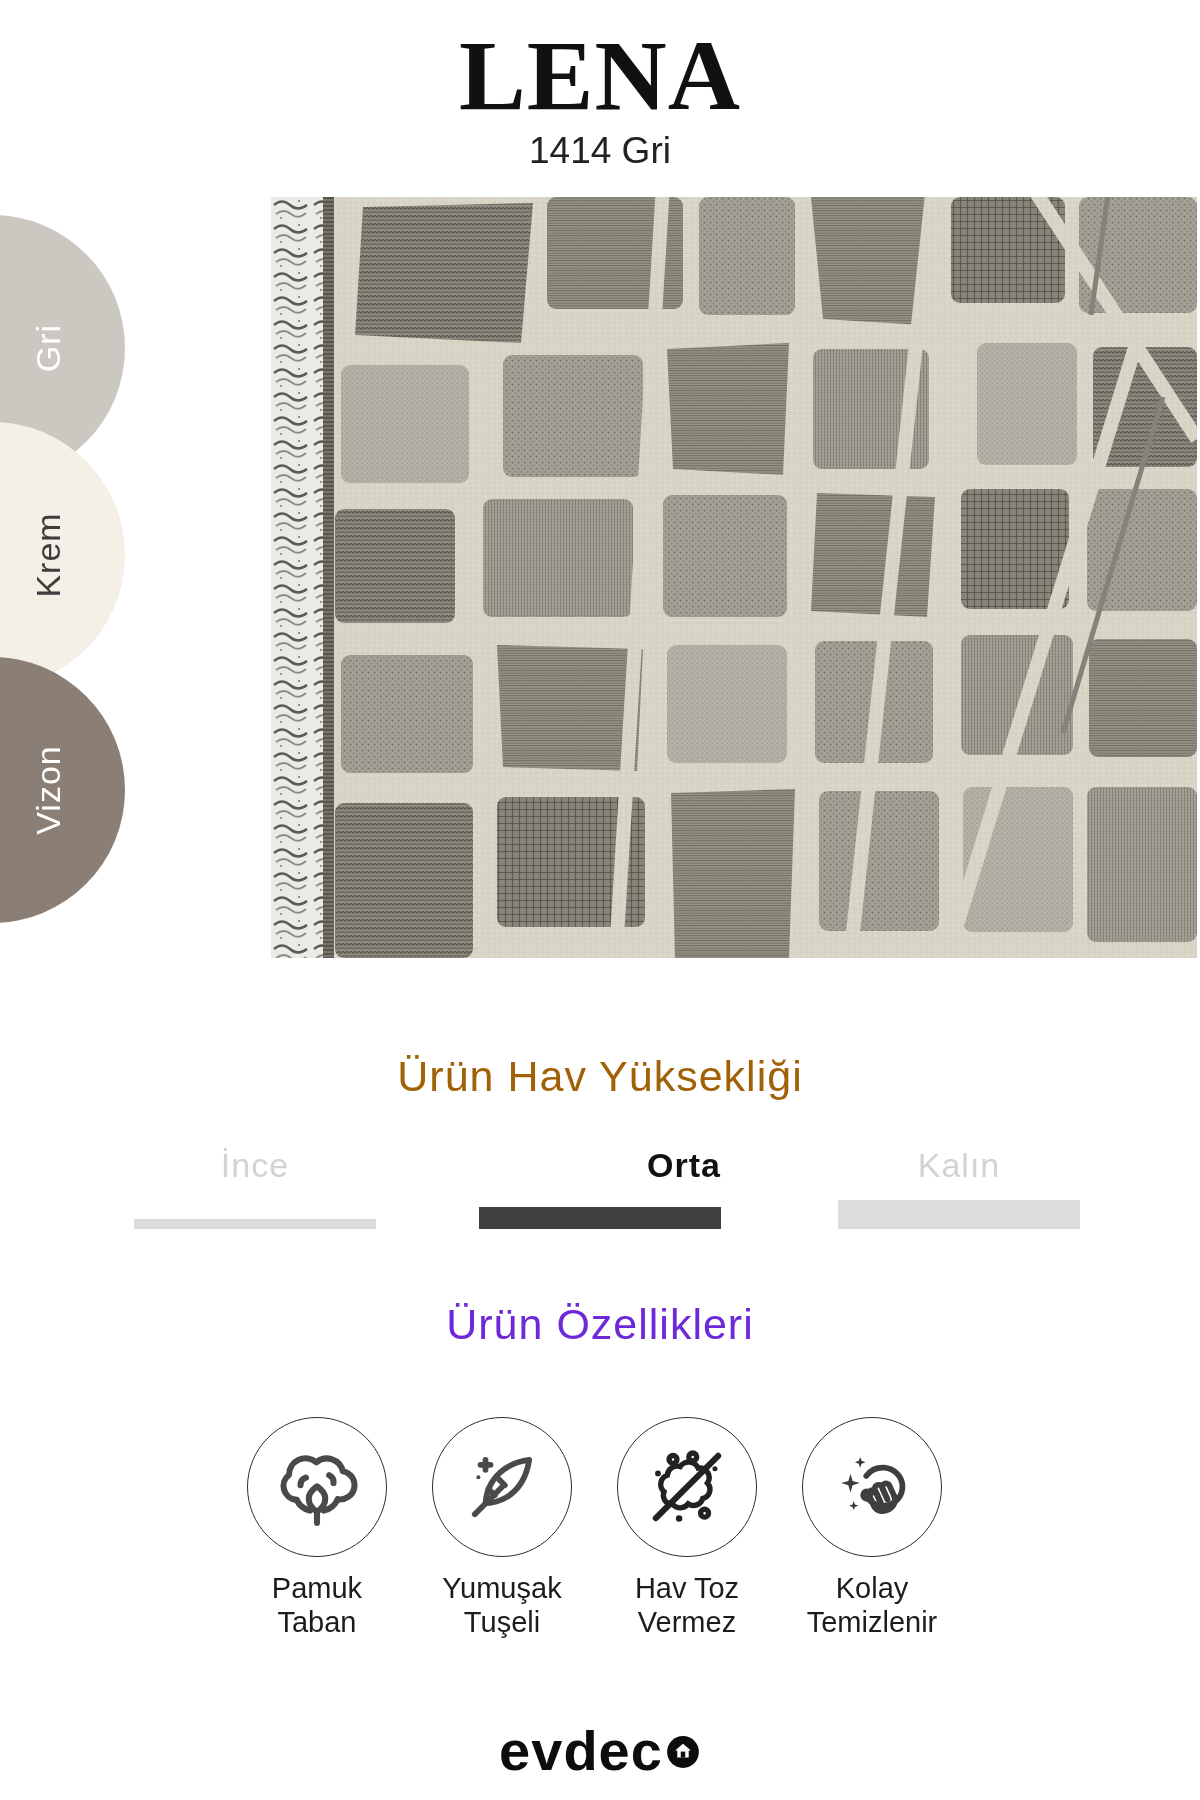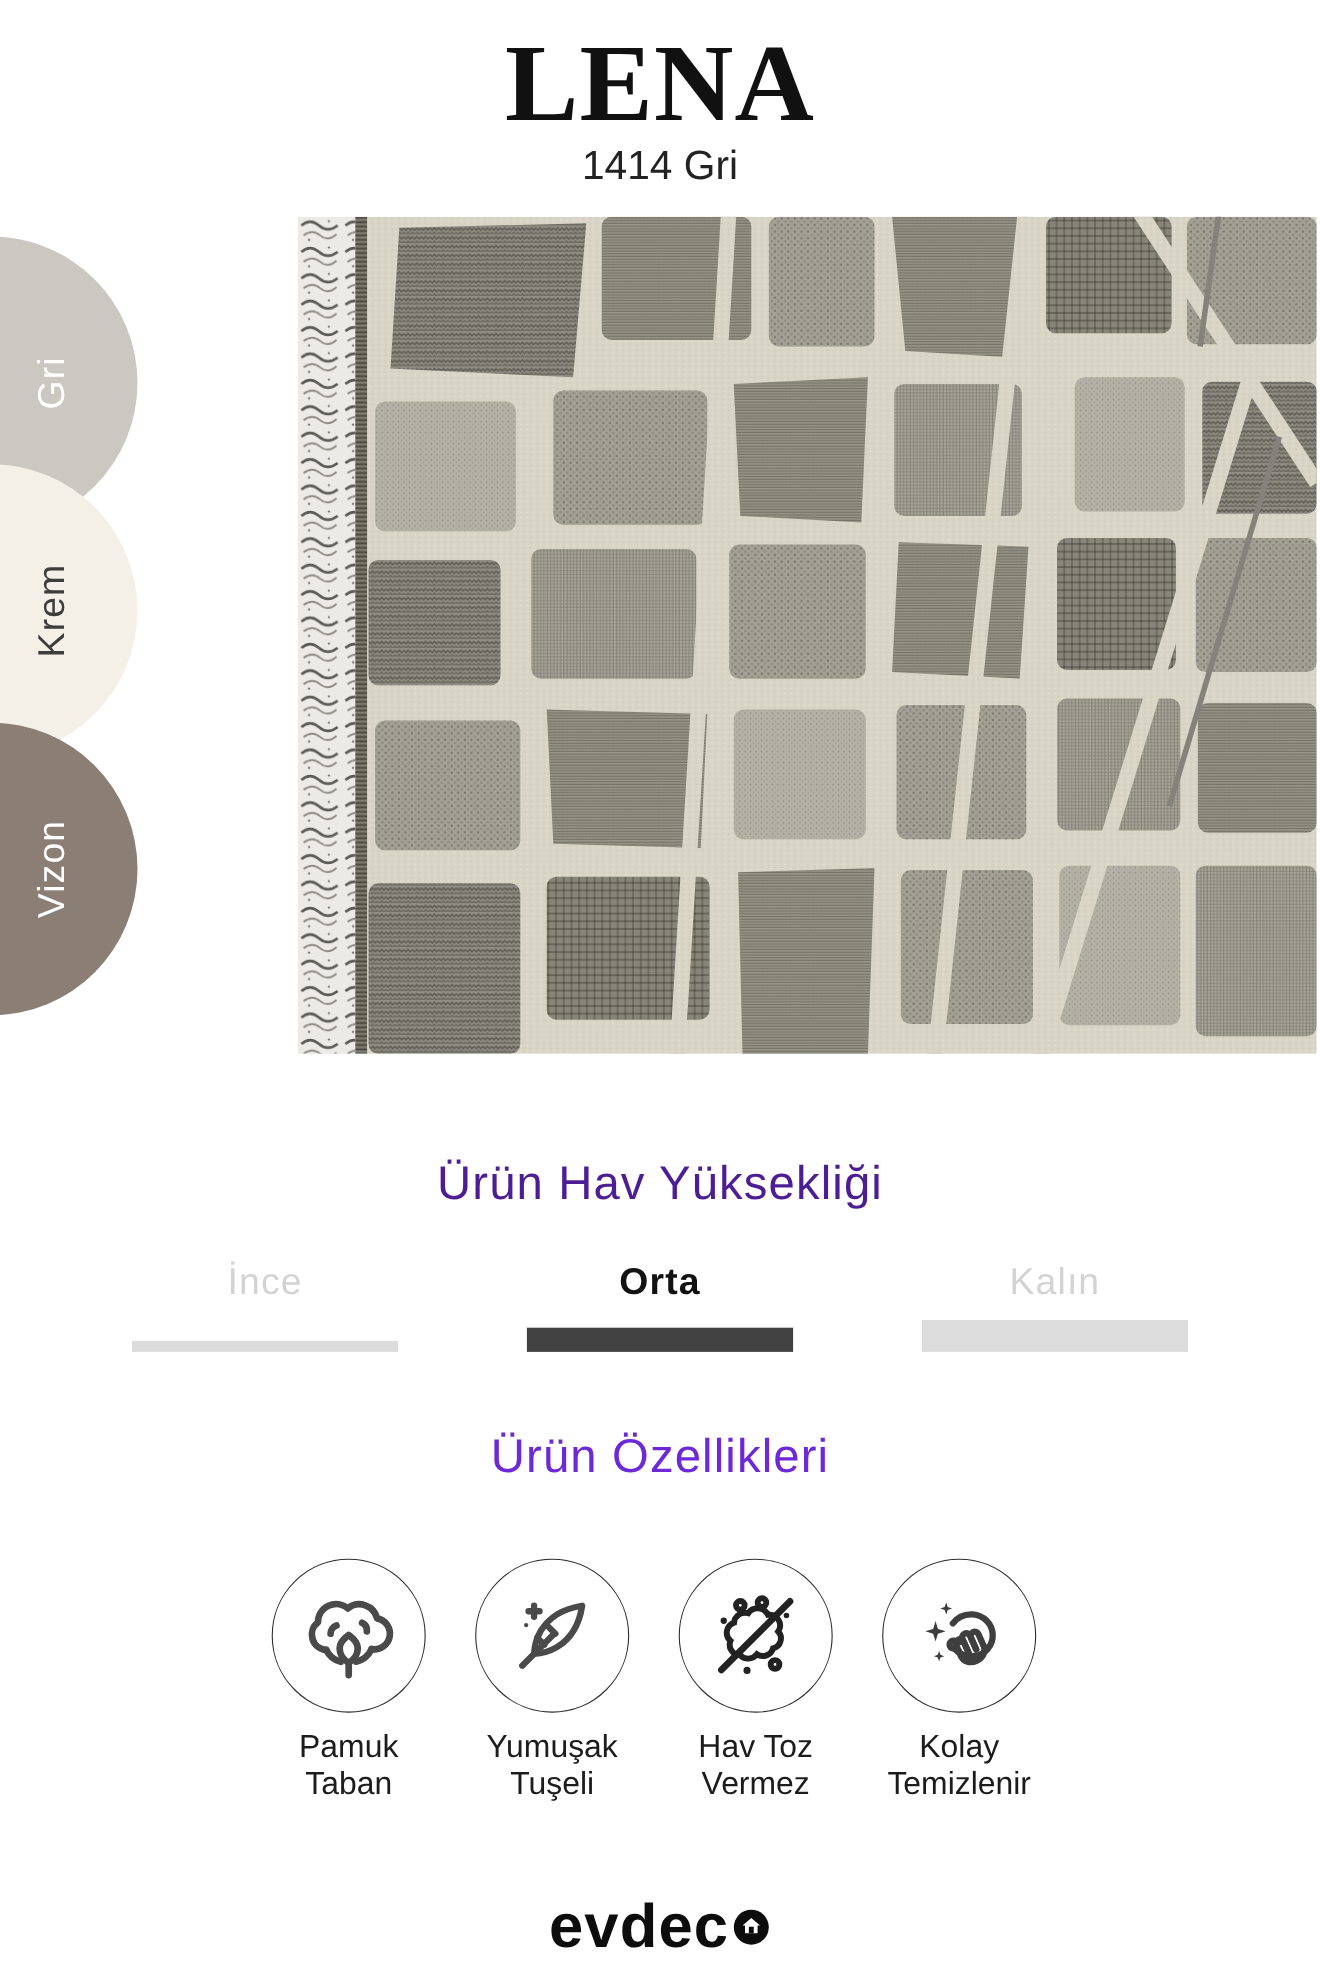--- a/index.html
+++ b/index.html
@@ -19,28 +19,28 @@
                font-size:34px;letter-spacing:1px;white-space:nowrap;}
   .sw-gri{top:215px;z-index:1;}
   .sw-krem{top:422px;z-index:2;}
   .sw-vizon{top:657px;z-index:3;}
 
   
   .rug{position:absolute;left:271px;top:197px;width:926px;height:761px;display:block;}
 
   
   .ph-heading{position:absolute;top:1052px;left:0;width:100%;text-align:center;
-              font-size:43px;letter-spacing:1px;color:#4c1d95;}
+              font-size:43px;letter-spacing:1px;color:#a16207;}
   .ph-col{position:absolute;top:1146px;width:242px;height:83px;}
   .ph-col .ph-label{position:absolute;top:0;width:100%;text-align:center;
                     font-size:34px;color:#d3d3d3;letter-spacing:1px;}
   .ph-col .ph-bar{position:absolute;bottom:0;left:0;width:100%;background:#dcdcdc;}
-  .ph-col.selected .ph-label{color:#121212;font-weight:700;}
+  .ph-col.selected .ph-label{color:#121212;font-weight:700;text-align:right;}
   .ph-col.selected .ph-bar{background:#414141;}
-  .col-ince{left:120px;} .col-ince .ph-bar{height:10px;}
+  .col-ince{left:134px;} .col-ince .ph-bar{height:10px;}
   .col-orta{left:479px;} .col-orta .ph-bar{height:22px;}
   .col-kalin{left:838px;} .col-kalin .ph-bar{height:29px;}
 
   
   .ft-heading{position:absolute;top:1300px;left:0;width:100%;text-align:center;
               font-size:43px;letter-spacing:1px;color:#6d28d9;}
   .feat{position:absolute;top:1417px;width:186px;text-align:center;}
   .f1{left:39px;} .f2{left:224px;} .f3{left:409px;}
   .f4{left:594px;} .f5{left:779px;} .f6{left:964px;}
   .feat .ring{width:140px;height:140px;margin:0 auto;border:1.5px solid #2c2c2c;border-radius:50%;

